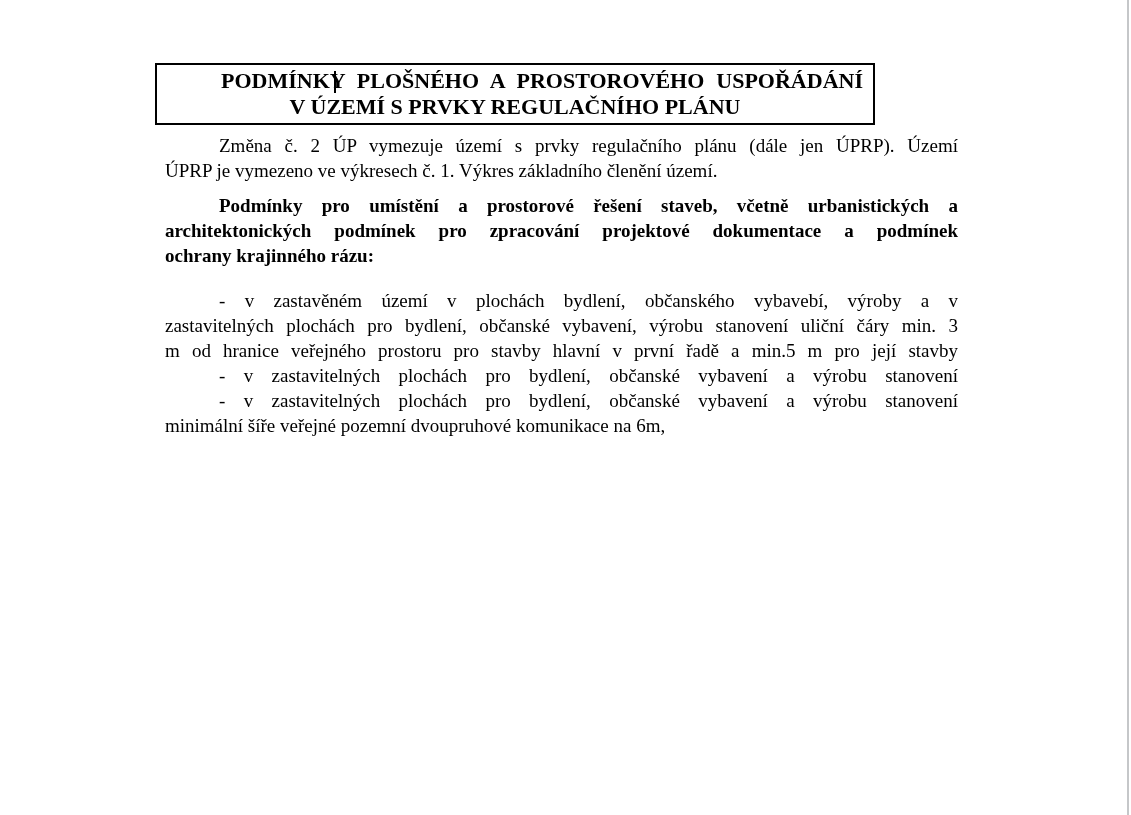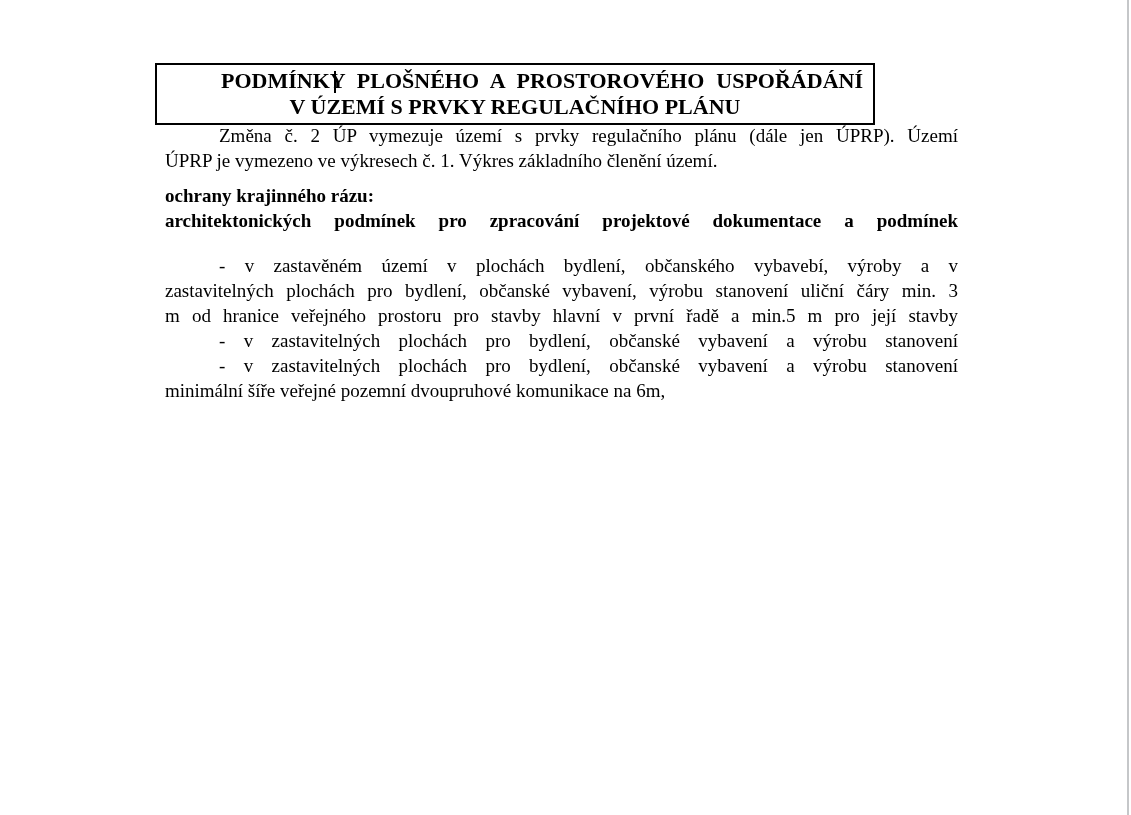--- a/index.html
+++ b/index.html
@@ -37,21 +37,21 @@
     position: absolute;
     left: 334px;
     top: 71px;
     width: 2px;
     height: 22px;
     background: #000000;
   }
   .content {
     position: absolute;
     left: 165px;
-    top: 123px;
+    top: 133px;
     width: 793px;
     font-size: 19px;
     line-height: 25px;
   }
   .para { margin: 0; }
   .para.bold { font-weight: bold; margin-top: 10px; }
   .para.gap-above { margin-top: 20px; }
   .line { white-space: normal; }
   .right-edge {
     position: absolute;
@@ -73,22 +73,23 @@
 <div class="caret"></div>
 
 <div class="content">
 
   <div class="para">
     <div class="line just ind">Změna č. 2 ÚP vymezuje území s prvky regulačního plánu (dále jen ÚPRP). Území</div>
     <div class="line">ÚPRP je vymezeno ve výkresech č. 1. Výkres základního členění území.</div>
   </div>
 
   <div class="para bold">
+    <div class="line just ind">Podmínky pro umístění a prostorové řešení staveb, včetně urbanistických a</div>
+    <div class="line just">architektonických podmínek pro zpracování projektové dokumentace a podmínek</div>
     <div class="line">ochrany krajinného rázu:</div>
-    <div class="line just">architektonických podmínek pro zpracování projektové dokumentace a podmínek</div>
   </div>
 
   <div class="para gap-above">
     <div class="line just ind">- v zastavěném území v plochách bydlení, občanského vybavebí, výroby a v</div>
     <div class="line just">zastavitelných plochách pro bydlení, občanské vybavení, výrobu stanovení uliční čáry min. 3</div>
     <div class="line just">m od hranice veřejného prostoru pro stavby hlavní v první řadě a min.5 m pro její stavby</div>
   </div>
 
   <div class="para">
     <div class="line just ind">- v zastavitelných plochách pro bydlení, občanské vybavení a výrobu stanovení</div>

